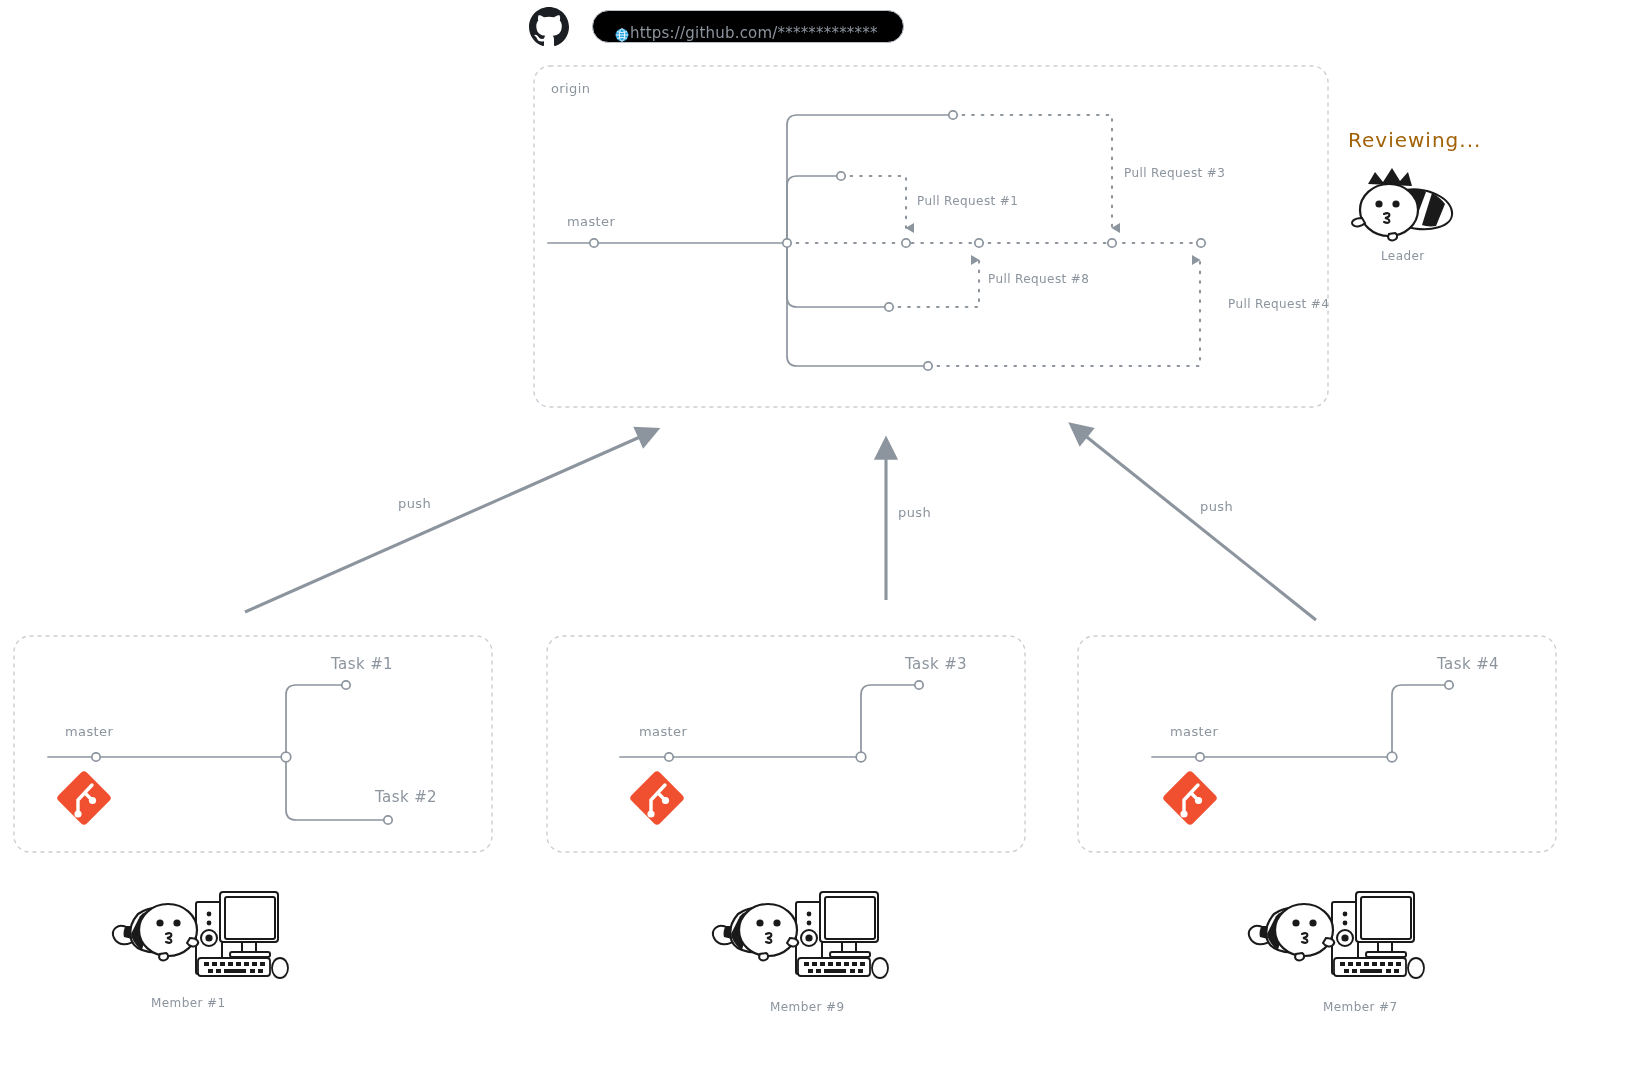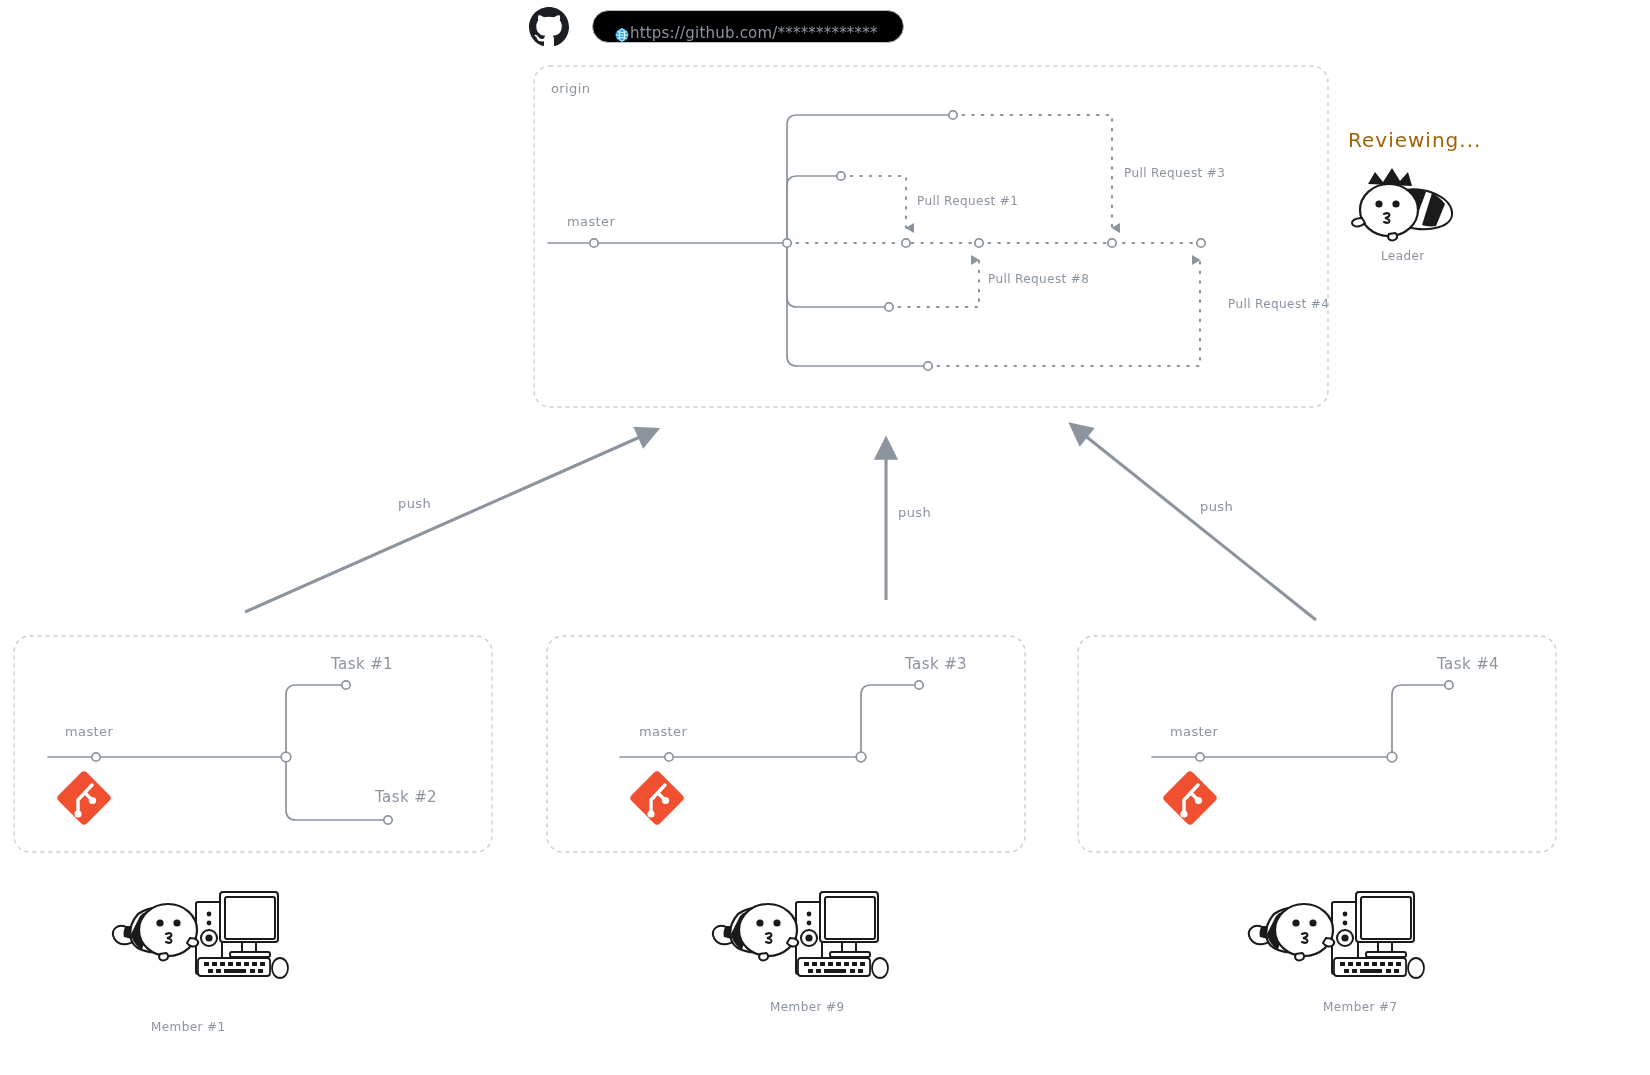--- a/index.html
+++ b/index.html
@@ -391,21 +391,21 @@
   <div class="lbl reviewing" style="left:1348px; top:128px;">Reviewing...</div>
   <div class="lbl member" style="left:1381px; top:249px;">Leader</div>
 
   <div class="lbl" style="left:398px; top:496px;">push</div>
   <div class="lbl" style="left:898px; top:505px;">push</div>
   <div class="lbl" style="left:1200px; top:499px;">push</div>
 
   <div class="lbl" style="left:65px; top:724px;">master</div>
   <div class="lbl branch" style="left:331px; top:655px;">Task #1</div>
   <div class="lbl branch" style="left:375px; top:788px;">Task #2</div>
-  <div class="lbl member" style="left:151px; top:1020px;">Member #1</div>
+  <div class="lbl member" style="left:151px; top:996px;">Member #1</div>
 
   <div class="lbl" style="left:639px; top:724px;">master</div>
   <div class="lbl branch" style="left:905px; top:655px;">Task #3</div>
   <div class="lbl member" style="left:770px; top:1000px;">Member #9</div>
 
   <div class="lbl" style="left:1170px; top:724px;">master</div>
   <div class="lbl branch" style="left:1437px; top:655px;">Task #4</div>
   <div class="lbl member" style="left:1323px; top:1000px;">Member #7</div>
 
 </div>

